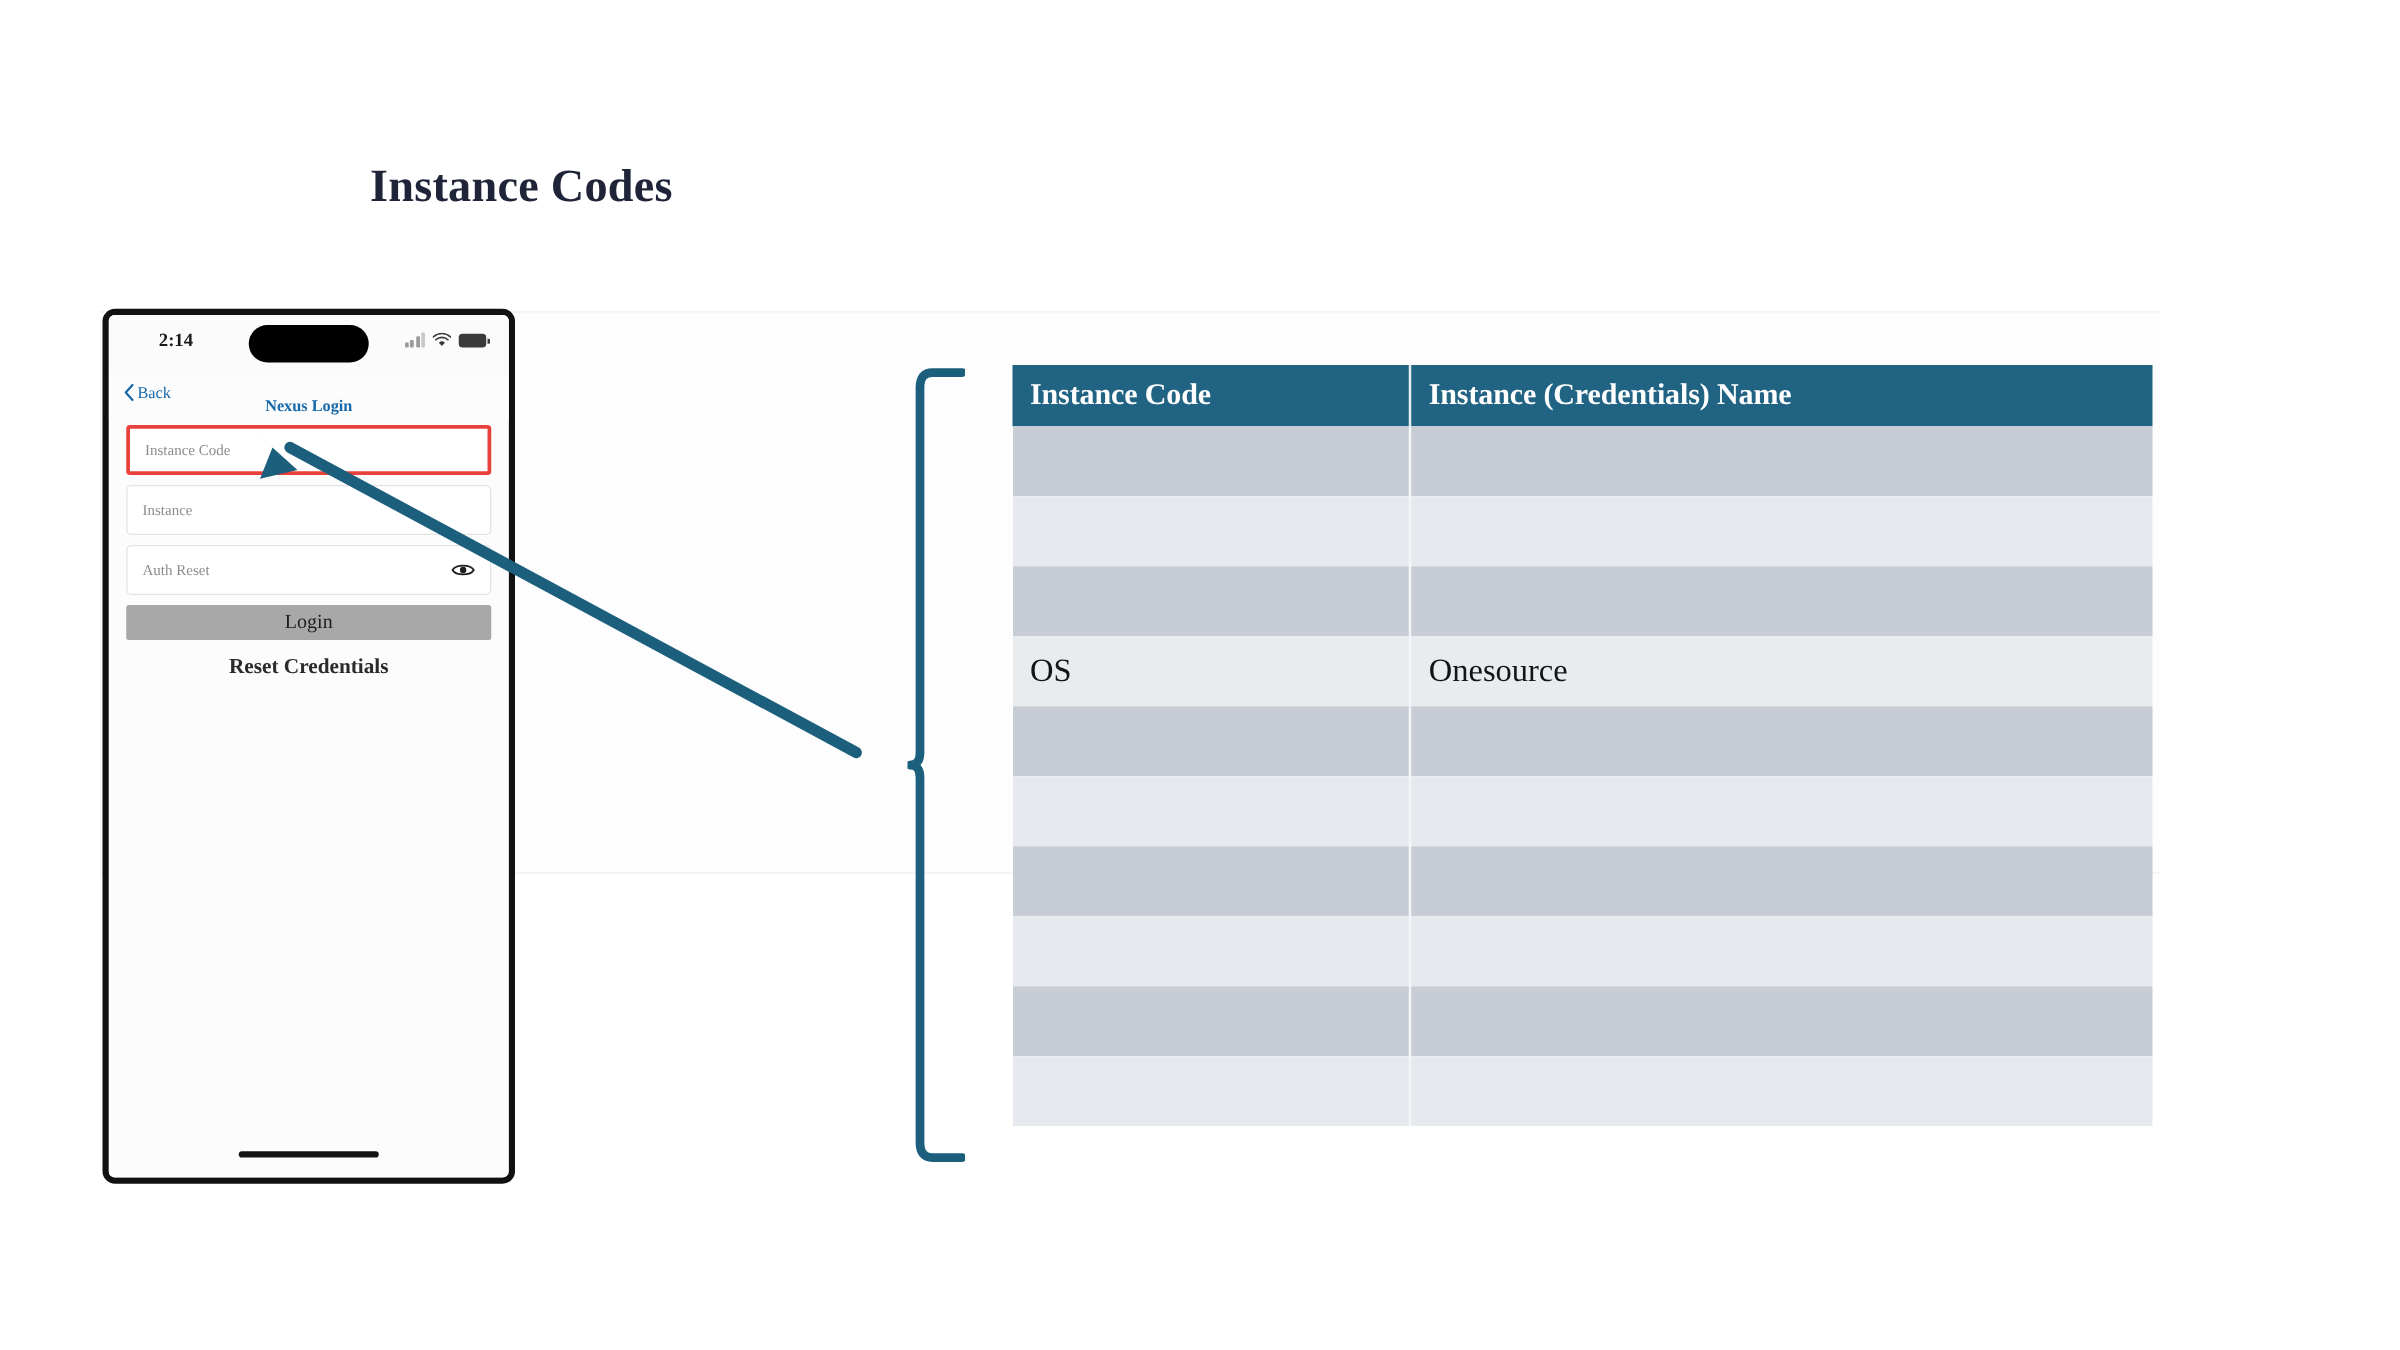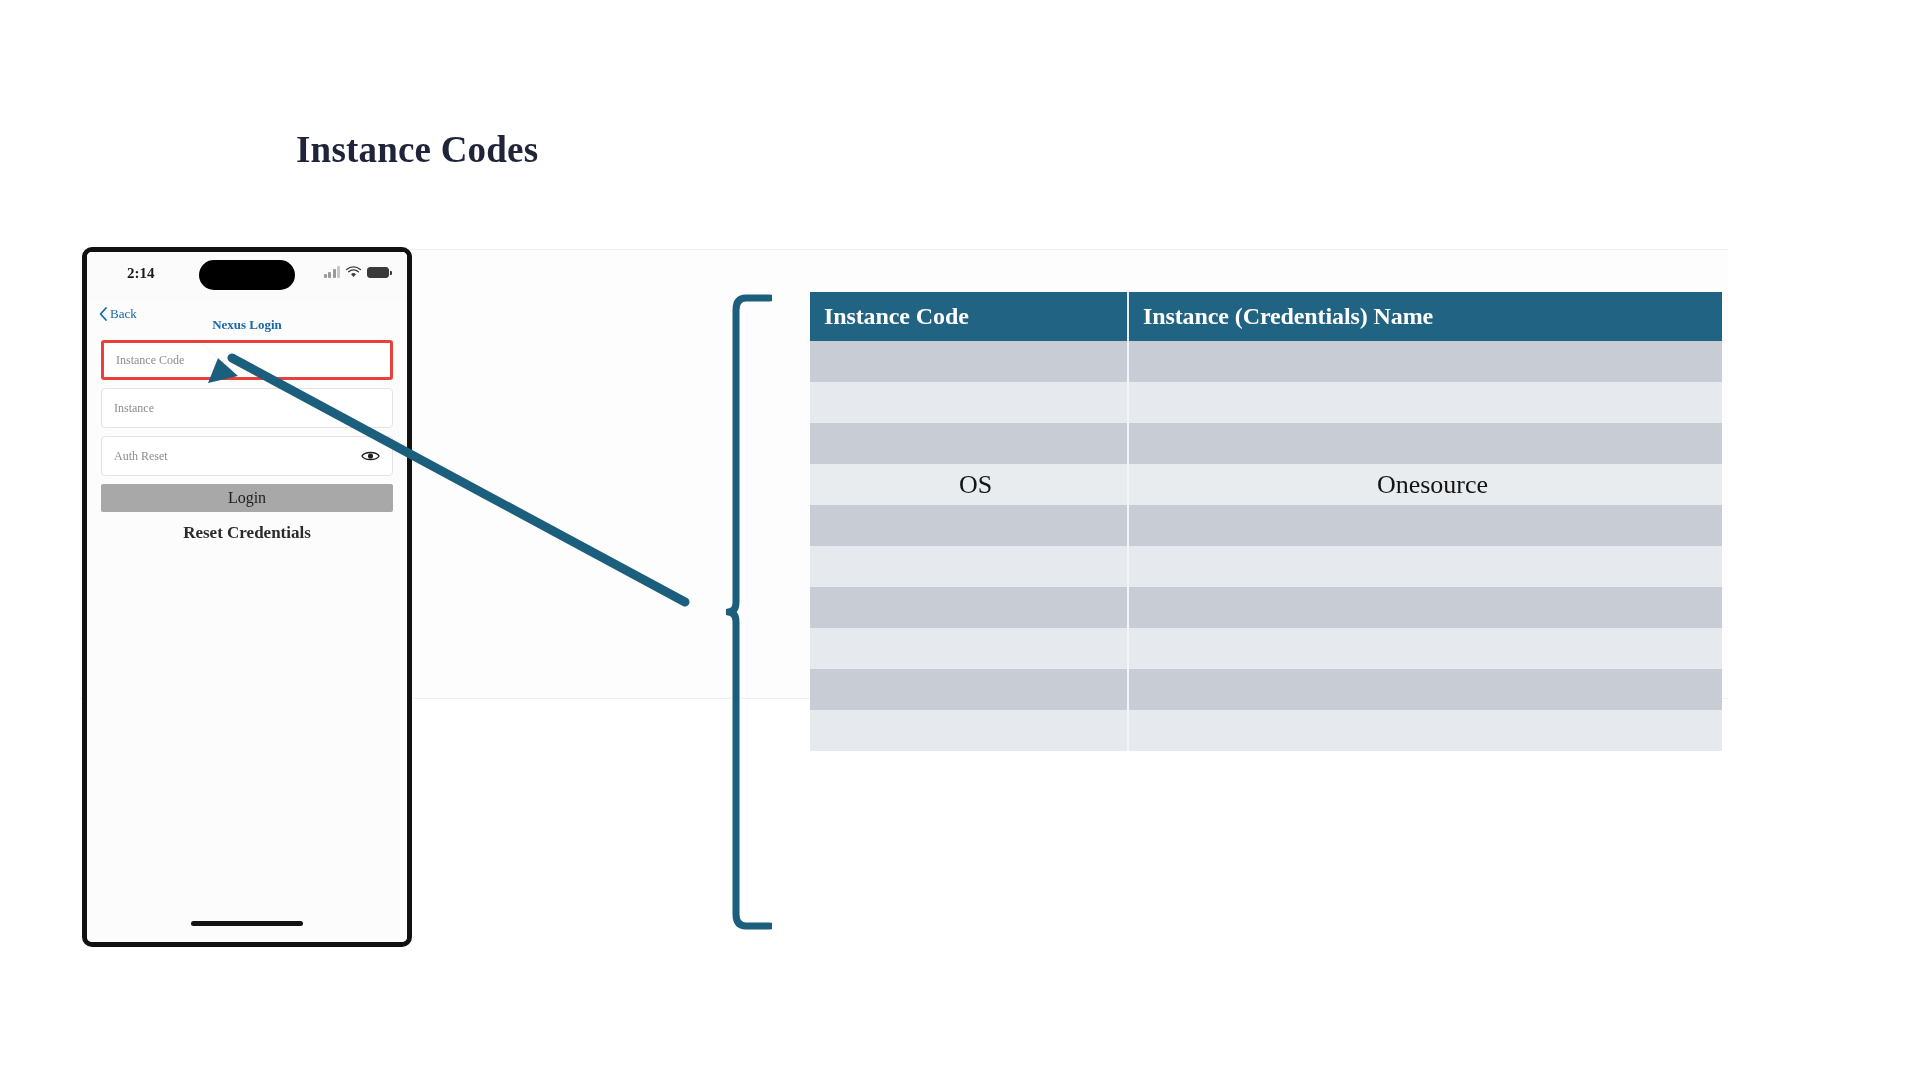--- a/index.html
+++ b/index.html
@@ -258,26 +258,25 @@
     padding: 11px 0 11px 14px;
     height: 49px;
     border-right: 2px solid #e8edf0;
     letter-spacing: -0.1px;
   }
   #instance-table th:last-child { border-right: none; }
   #instance-table td {
     font-size: 26px;
     color: #141414;
     padding: 0 0 0 14px;
-    height: 41px;
+    height: 56px;
     border-right: 2px solid #f2f5f7;
     vertical-align: middle;
     overflow: hidden;
     white-space: nowrap;
-    text-align: center;
   }
   #instance-table td:last-child { border-right: none; }
   tr.band-dark td { background: #c7ccd5; }
   tr.band-light td { background: #e6eaee; }
   tr.row-highlight td { background: #e8ecef; }
 
   .col-code { width: 318px; }
   .col-name { width: 594px; }
 </style>
 </head>

